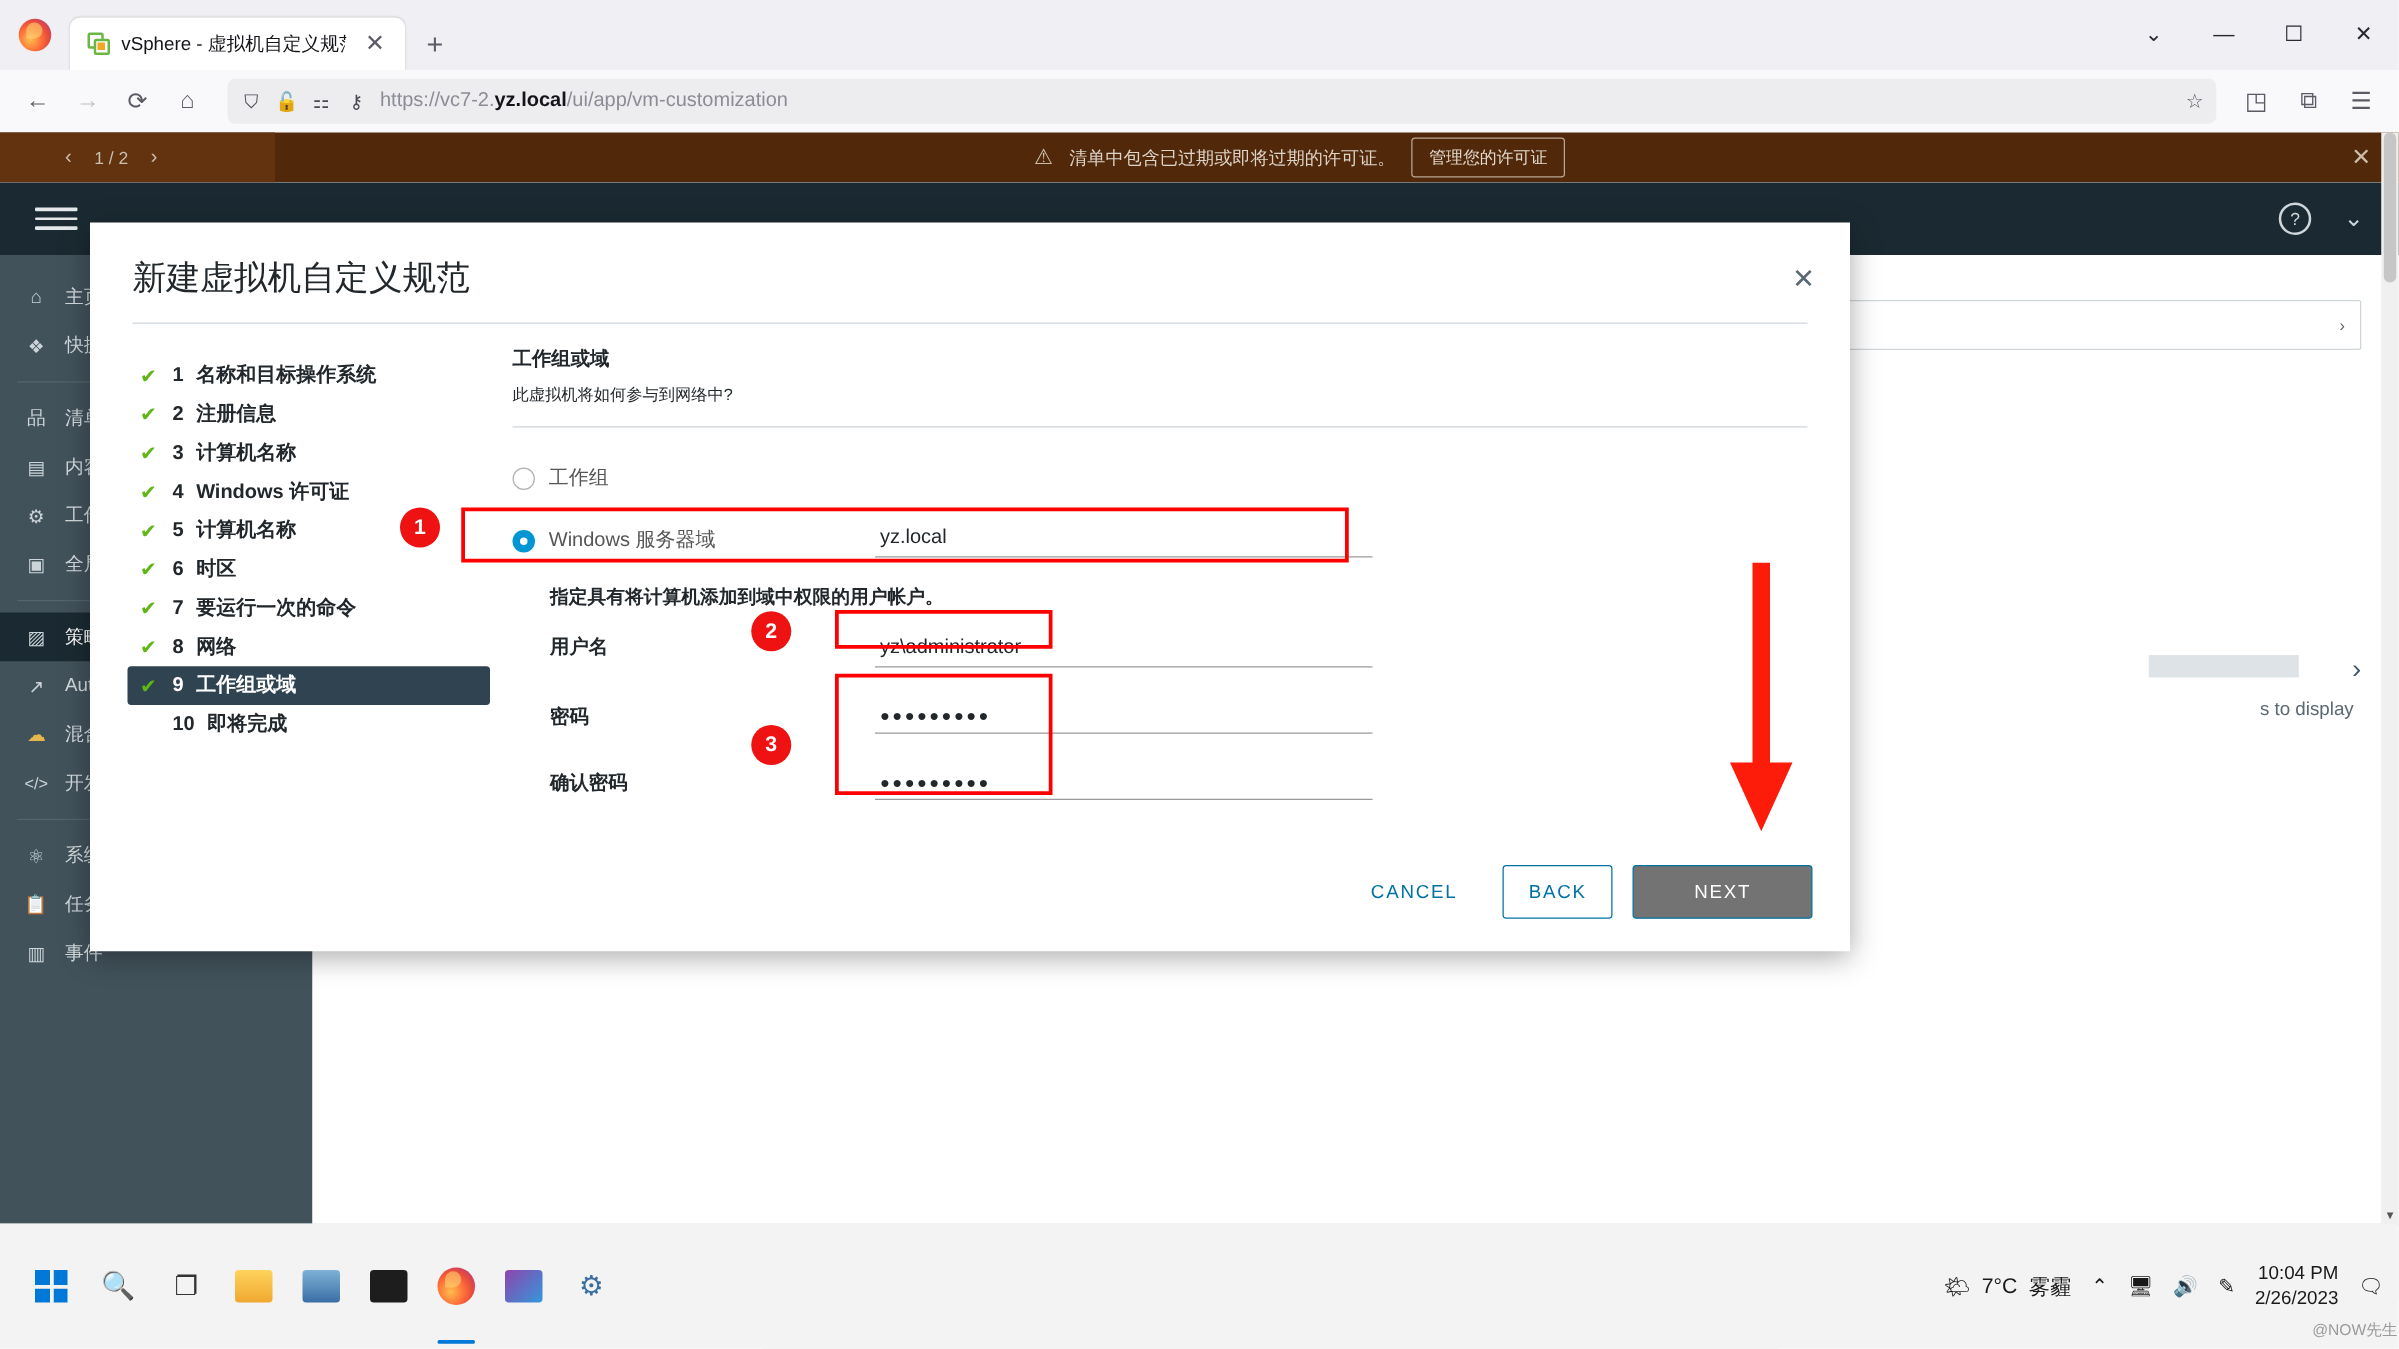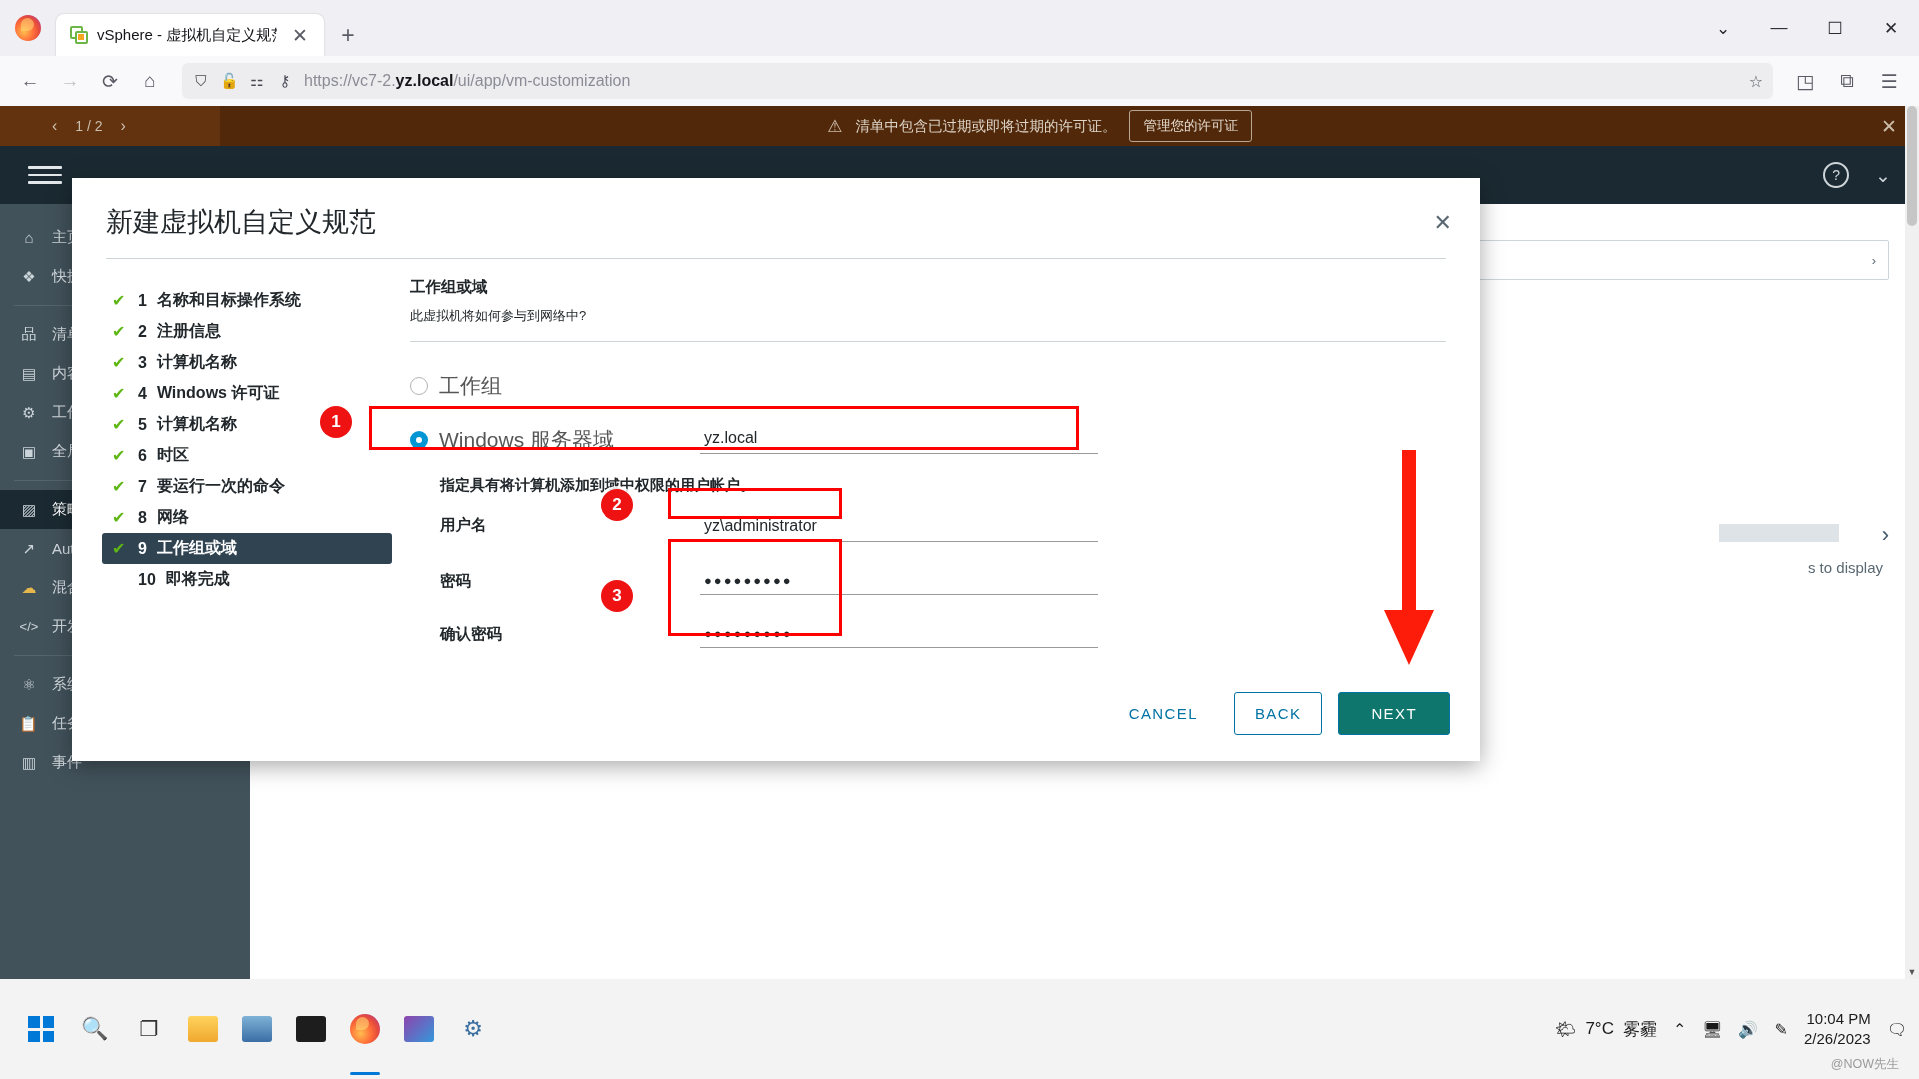--- a/index.html
+++ b/index.html
@@ -172,21 +172,21 @@
   .step .chk { width: 16px; color: #5eb715; font-size: 16px; font-weight: 700; }
   .step.active { background: #2f4351; color: #fff; }
   .step.todo .chk { color: transparent; }
 
   .pane { flex: 1; padding-left: 18px; }
   .pane-h { font-size: 15.5px; font-weight: 700; color: #21272b; }
   .pane-sub { font-size: 13px; color: #21272b; margin-top: 9px; }
   .pane-rule { height: 1px; background: #cdd5d9; margin-top: 16px; }
 
   .form-row { display: flex; align-items: center; margin-top: 24px; position: relative; }
-  .radio-label { display: flex; align-items: center; gap: 11px; width: 290px; font-size: 21px; color: #565656; }
+  .radio-label { display: flex; align-items: center; gap: 11px; width: 290px; font-size: 16px; color: #565656; }
   .radio {
     width: 18px; height: 18px; border-radius: 50%; border: 1.6px solid #b3b3b3; background: #fff; flex: none;
   }
   .radio.on { border: none; background: #0095d3; position: relative; }
   .radio.on::after {
     content: ""; position: absolute; left: 6px; top: 6px; width: 6px; height: 6px;
     border-radius: 50%; background: #fff;
   }
   .txtfield {
     width: 398px; border-bottom: 1px solid #9a9a9a; font-size: 16px; color: #21272b;
@@ -198,21 +198,21 @@
   .helper { font-size: 15px; font-weight: 700; color: #21272b; margin-top: 22px; margin-left: 30px; }
   .lbl-row { display: flex; margin-top: 20px; margin-left: 30px; position: relative; }
   .lbl { width: 260px; font-size: 15.5px; font-weight: 700; color: #21272b; }
 
   .modal-footer {
     position: absolute; right: 30px; bottom: 26px; display: flex; align-items: center; gap: 16px;
   }
   .btn { font-size: 15px; letter-spacing: 1.4px; }
   .btn-flat { color: #0072a3; padding: 12px 20px; }
   .btn-out { color: #0072a3; border: 1px solid #0072a3; border-radius: 3px; padding: 12px 20px; }
-  .btn-fill { color: #fff; background: #0f766e; border: 1px solid #0072a3; border-radius: 3px; padding: 12px 32px; }
+  .btn-fill { color: #fff; background: #737373; border: 1px solid #0072a3; border-radius: 3px; padding: 12px 48px; }
 
   
   .ann-box { position: absolute; border: 3px solid #ff0000; z-index: 60; pointer-events: none; }
   .ann-badge {
     position: absolute; width: 32px; height: 32px; border-radius: 50%; background: #ef1212;
     color: #fff; font-size: 17px; font-weight: 700; display: flex; align-items: center;
     justify-content: center; z-index: 61; box-shadow: 0 0 0 3px rgba(255,255,255,.85);
   }
   .big-arrow { position: absolute; z-index: 62; }
 
@@ -228,21 +228,21 @@
   .tb-icon-box { width: 30px; height: 26px; border-radius: 3px; }
   .tb-active { position: relative; }
   .tb-active::after {
     content: ""; position: absolute; bottom: 4px; left: 12px; width: 30px; height: 3px;
     background: #0078d7; border-radius: 2px;
   }
   .tray { margin-left: auto; display: flex; align-items: center; gap: 16px; padding-right: 12px; }
   .weather { display: flex; align-items: center; gap: 9px; font-size: 17px; color: #1a1a1a; }
   .tray-ic { font-size: 16px; color: #1a1a1a; }
   .clock { font-size: 15px; color: #1a1a1a; text-align: right; line-height: 1.35; }
-  .wm { position: absolute; right: 20px; bottom: 6px; font-size: 12.5px; color: #9a9a9a; }
+  .wm { position: absolute; right: 1px; bottom: 6px; font-size: 12.5px; color: #9a9a9a; }
   .scrollbar-v {
     position: absolute; right: 0; top: 106px; width: 14px; height: 873px; background: #f0f0f0;
   }
   .scrollbar-v .thumb { position: absolute; top: 0; left: 2px; width: 10px; height: 120px; background: #c6c6c6; border-radius: 5px; }
   .sb-arrow { position: absolute; left: 0; width: 14px; text-align: center; font-size: 9px; color: #555; }
 </style>
 </head>
 <body>
 
 <div id="root">

